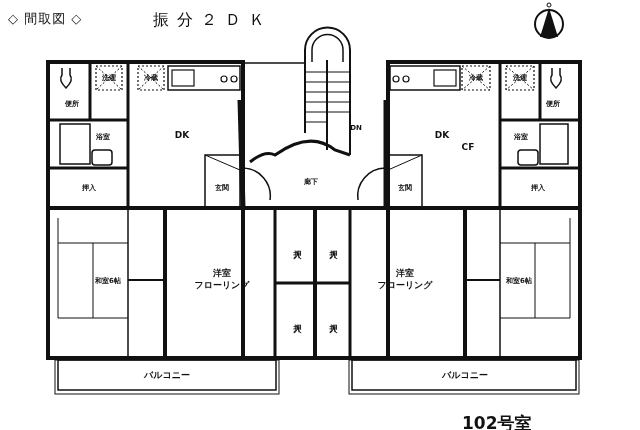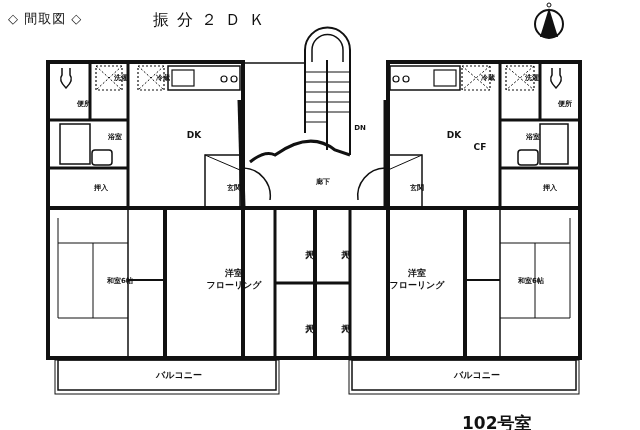--- a/index.html
+++ b/index.html
@@ -2,21 +2,21 @@
 <html><head>
 <meta charset="utf-8">
 <style>
   html,body{margin:0;padding:0;background:#fff;}
   body{width:640px;height:430px;position:relative;overflow:hidden;font-family:"DejaVu Sans",sans-serif;color:#111;}
   .abs{position:absolute;}
   .hdr-label{left:8px;top:10px;font-size:13px;font-weight:normal;letter-spacing:1px;}
   .hdr-type{left:145px;top:10px;font-size:16px;font-family:"DejaVu Serif",serif;letter-spacing:8px;margin-left:8px;}
   .compass{left:532px;top:2px;width:34px;height:40px;}
   svg.plan{position:absolute;left:0;top:0;}
-  .lbl{position:absolute;font-size:9px;font-weight:bold;text-align:center;line-height:11px;white-space:nowrap;transform:translate(-50%,-50%);margin-left:12px;}
+  .lbl{position:absolute;font-size:9px;font-weight:bold;text-align:center;line-height:11px;white-space:nowrap;transform:translate(-50%,-50%);}
   .lbl.sm{font-size:7px;}
   .lbl.v{writing-mode:vertical-rl;font-size:8px;}
   .unit-no{left:462px;top:412px;font-size:17px;font-weight:bold;}
 </style>
 </head>
 <body>
 
 <div class="abs hdr-label">◇ 間取図 ◇</div>
 <div class="abs hdr-type">振分２ＤＫ</div>
 
@@ -149,19 +149,19 @@
 <div class="lbl" style="left:442px;top:135px">DK</div>
 <div class="lbl" style="left:468px;top:147px">CF</div>
 <div class="lbl sm" style="left:538px;top:188px">押入</div>
 <div class="lbl sm" style="left:405px;top:188px">玄関</div>
 <div class="lbl sm" style="left:519px;top:281px">和室6帖</div>
 <div class="lbl" style="left:405px;top:273px">洋室</div>
 <div class="lbl" style="left:405px;top:285px">フローリング</div>
 <div class="lbl" style="left:465px;top:375px">バルコニー</div>
 
 <div class="lbl sm" style="left:311px;top:182px">廊下</div>
-<div class="lbl sm" style="left:348px;top:128px">DN</div>
+<div class="lbl sm" style="left:356px;top:128px">DN</div>
 <div class="lbl v" style="left:297px;top:244px">押入</div>
 <div class="lbl v" style="left:333px;top:244px">押入</div>
 <div class="lbl v" style="left:297px;top:318px">押入</div>
 <div class="lbl v" style="left:333px;top:318px">押入</div>
 
 <div class="abs unit-no">102号室</div>
 
 </body></html>

